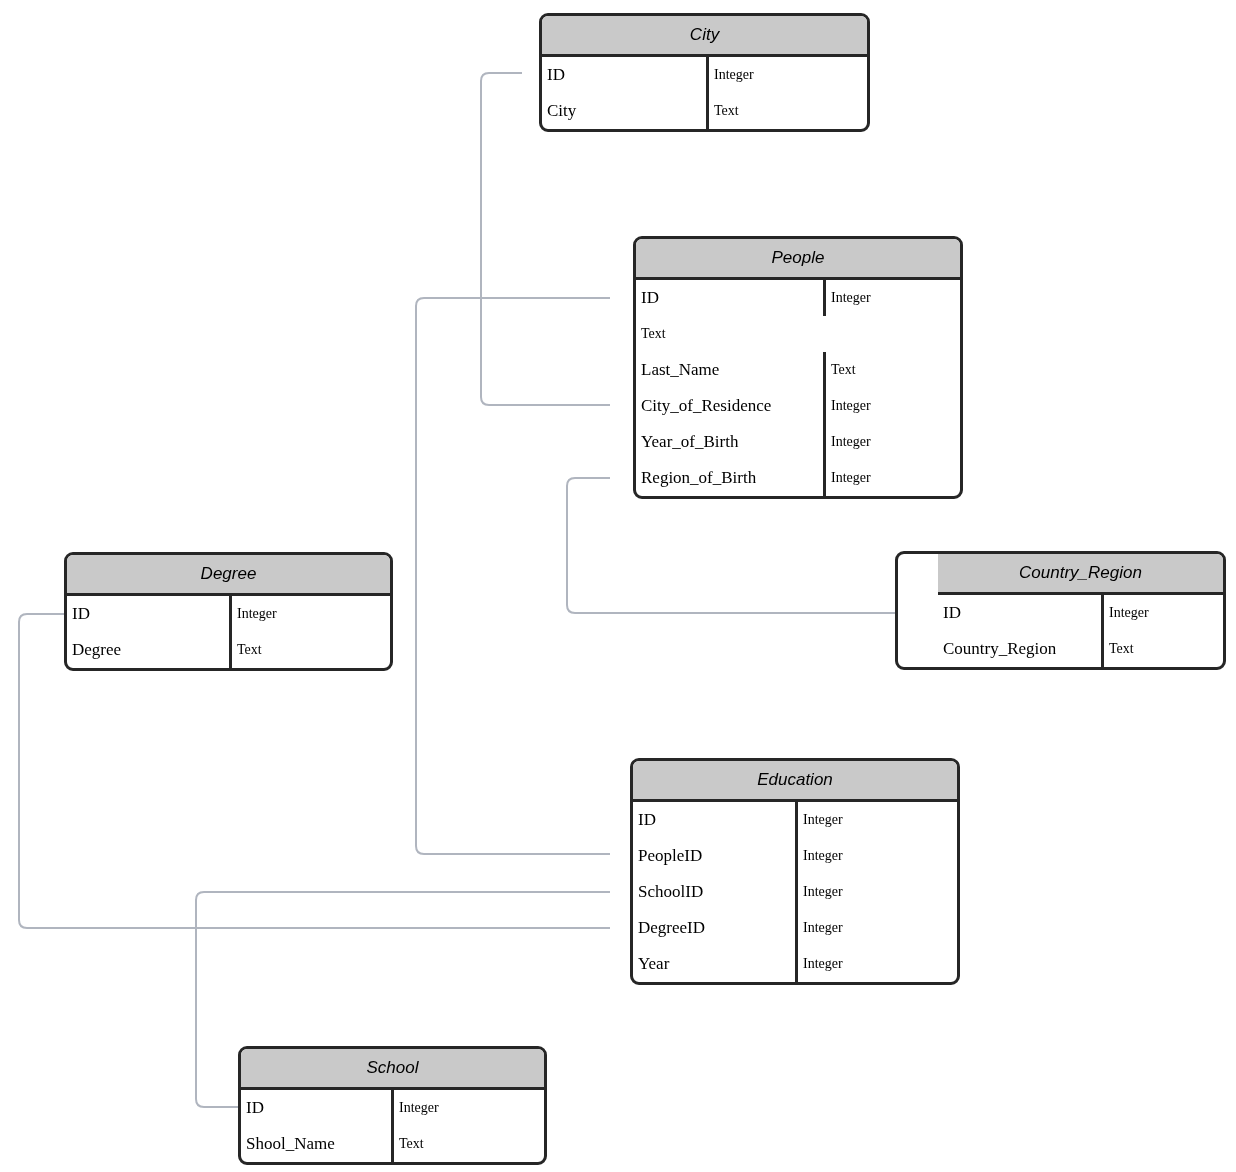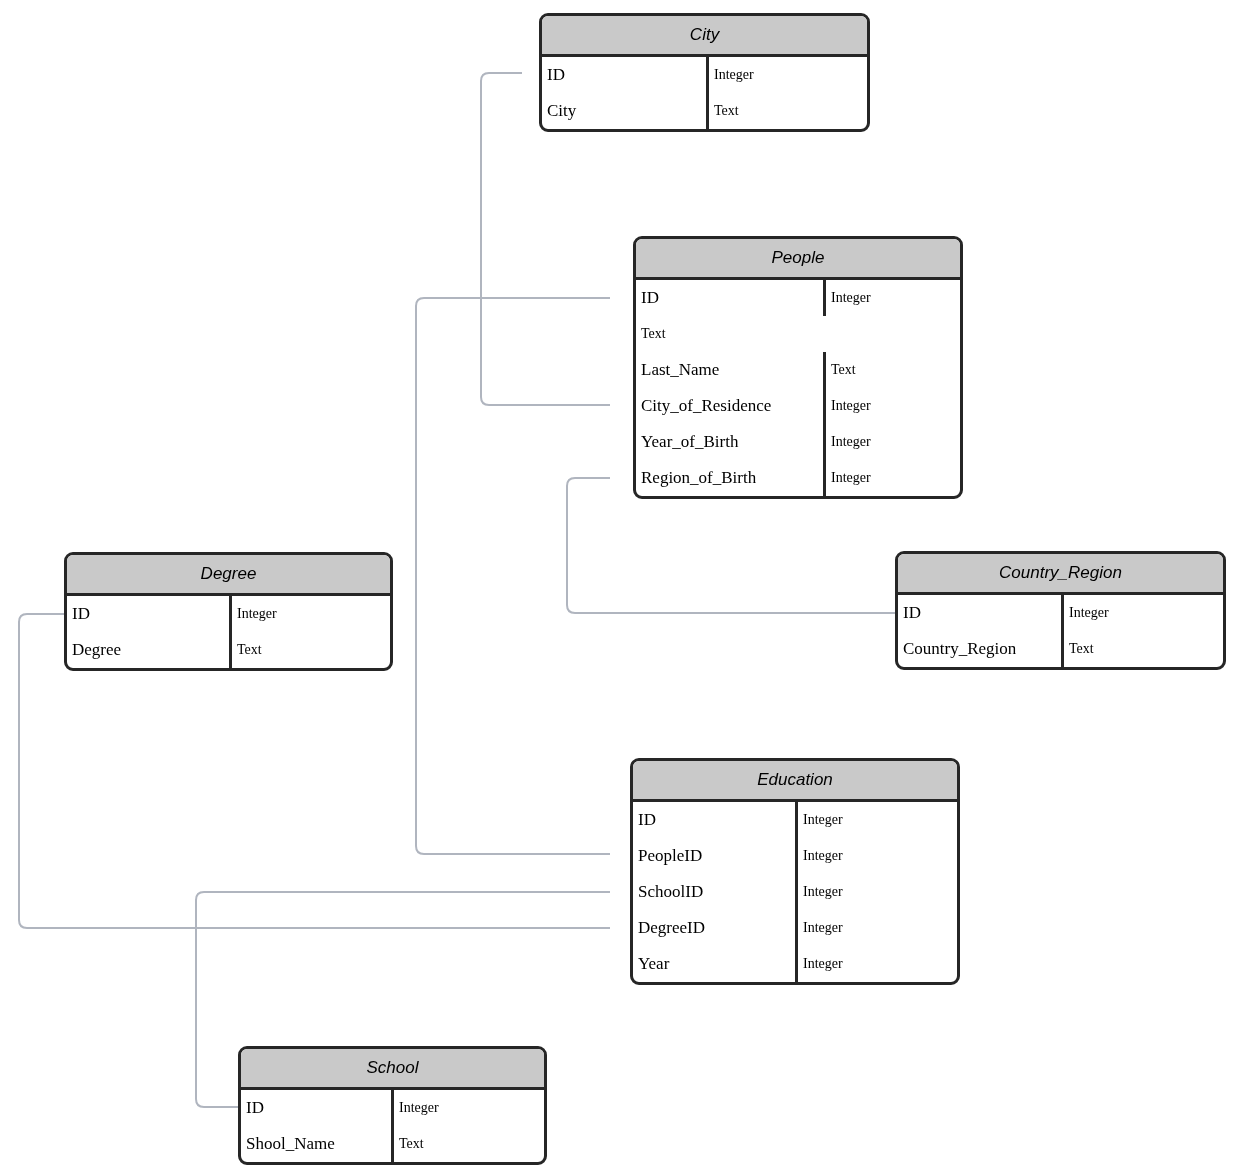--- a/index.html
+++ b/index.html
@@ -76,21 +76,21 @@
         <div class="ename">Year_of_Birth</div>
         <div class="etype">Integer</div>
       </div>
       <div class="erow">
         <div class="ename">Region_of_Birth</div>
         <div class="etype">Integer</div>
       </div>
     </div>
   </div>
 
-  <div class="etable" style="left:895px;top:551px;width:331px;--name-w:166px;">
+  <div class="etable" style="left:895px;top:551px;width:331px;padding-left:40px;--name-w:166px;">
     <div class="ehead">Country_Region</div>
     <div class="ebody">
       <div class="erow">
         <div class="ename">ID</div>
         <div class="etype">Integer</div>
       </div>
       <div class="erow">
         <div class="ename">Country_Region</div>
         <div class="etype">Text</div>
       </div>

